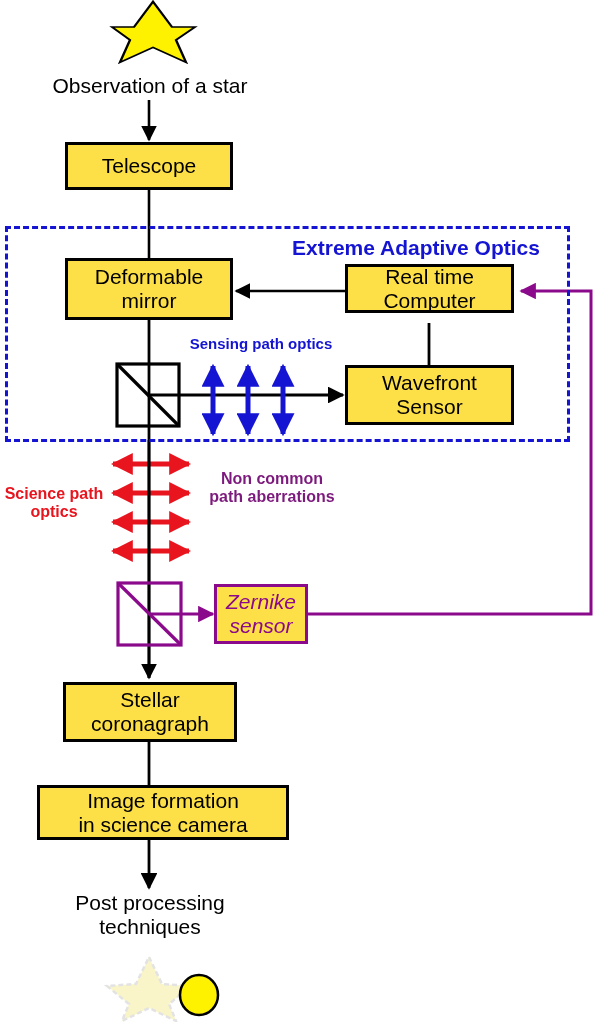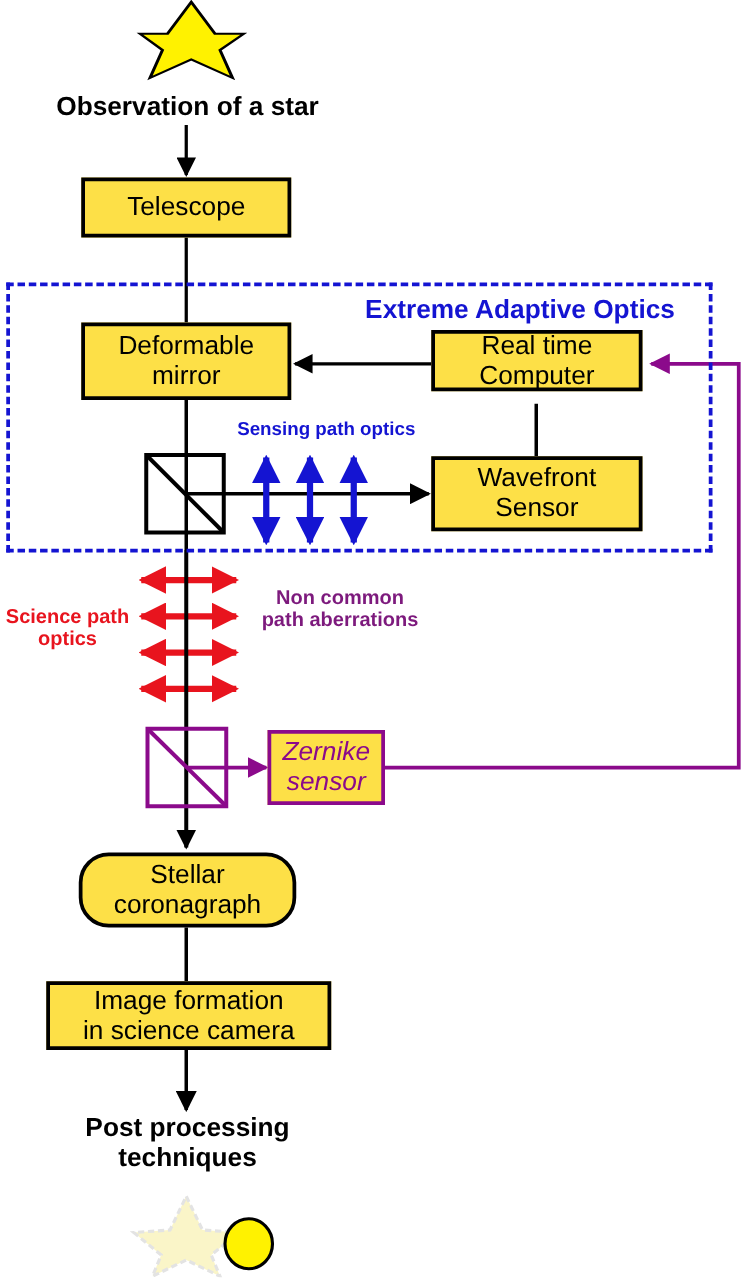--- a/index.html
+++ b/index.html
@@ -41,21 +41,21 @@
     border: 3px solid #8B0A8B;
     color: #8B0A8B;
     font-size: 21px;
   }
   .free-label {
     position: absolute;
     text-align: center;
     line-height: 1.15;
     color: #000000;
   }
-  .lbl-black { font-size: 21px; font-weight: bold; }
+  .lbl-black { font-size: 21px; }
   .lbl-blue  { color: #1414D2; font-size: 21px; font-weight: bold; }
   .lbl-red   { color: #E8141E; font-size: 16px; font-weight: bold; }
   .lbl-purple{ color: #7D1A7D; font-size: 16px; font-weight: bold; }
   .dashed-region {
     position: absolute;
     box-sizing: border-box;
     border: 3px dashed #1414D2;
     background: transparent;
   }
 </style>
@@ -170,23 +170,23 @@
   <div class="node-box box-black" style="left:345px; top:365px; width:169px; height:60px; flex-direction:column;">
     <span>Wavefront</span>
     <span>Sensor</span>
   </div>
 
   <div class="node-box box-purple" style="left:214px; top:584px; width:94px; height:60px; flex-direction:column;font-style:italic;">
     <span>Zernike</span>
     <span>sensor</span>
   </div>
 
-  <div class="node-box box-black" style="left:63px; top:682px; width:174px; height:60px; flex-direction:column;border-radius:24px;">
+  <div class="node-box box-black" style="left:63px; top:682px; width:174px; height:60px; flex-direction:column;">
     <span>Stellar</span>
     <span>coronagraph</span>
   </div>
 
-  <div class="node-box box-black" style="left:37px; top:785px; width:228px; height:55px; flex-direction:column;align-items:center;">
+  <div class="node-box box-black" style="left:37px; top:785px; width:252px; height:55px; flex-direction:column;align-items:center;">
     <span>Image formation</span>
     <span>in science camera</span>
   </div>
 
 </div>
 
 </body></html>

